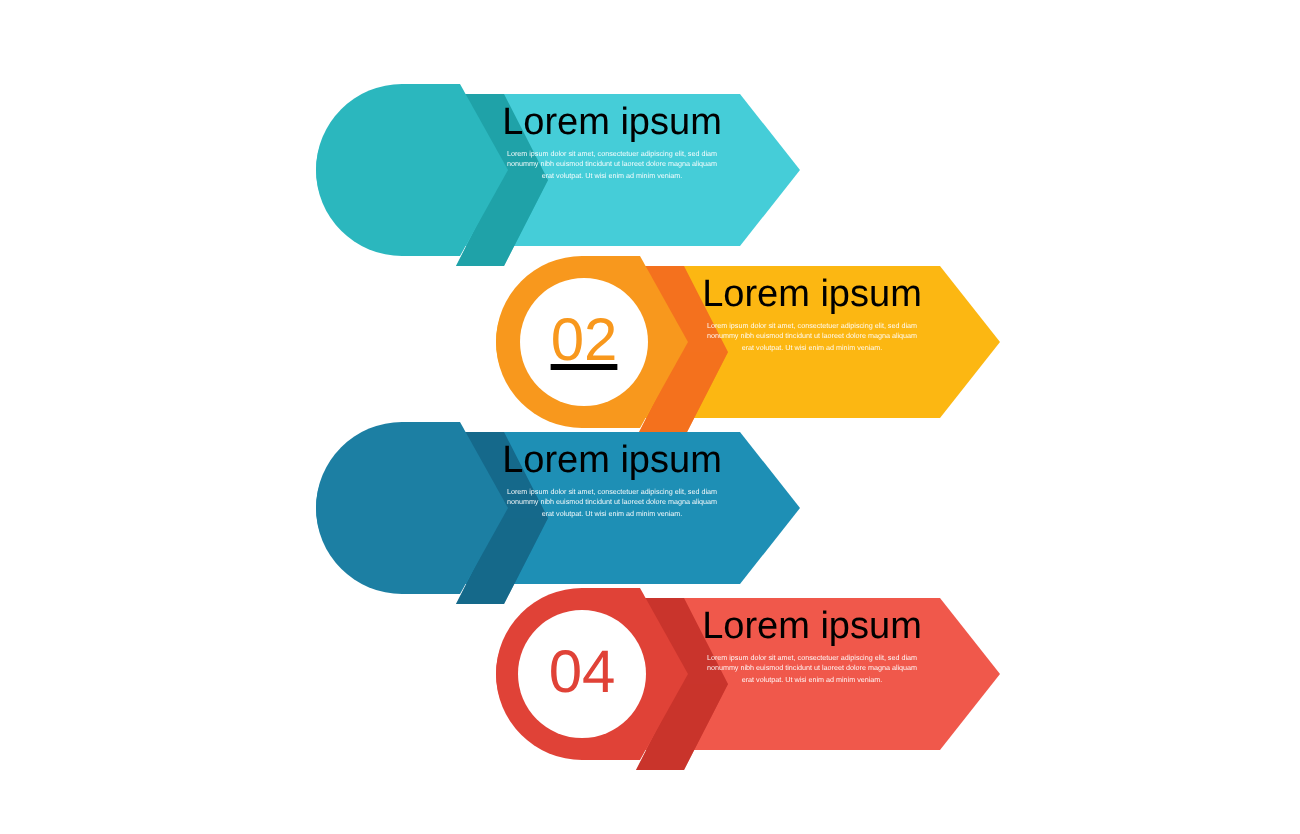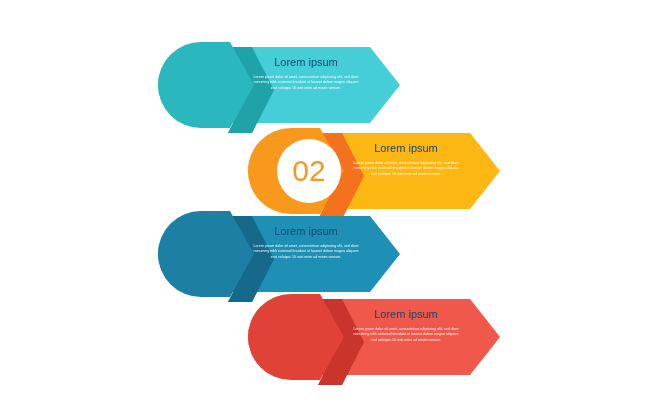--- a/index.html
+++ b/index.html
@@ -37,21 +37,21 @@
     display:flex;align-items:center;justify-content:center;
   }
   .num{
     font-size:30px;font-weight:400;letter-spacing:0px;
     line-height:1;user-select:none;
   }
 
   
   .txt{position:absolute;top:12px;width:112px;text-align:center;}
   .head{
-    color:#0c4a6e;font-size:11px;font-weight:400;
+    color:#000000;font-size:19px;font-weight:400;
     line-height:16px;white-space:nowrap;
   }
   .body{
     color:#ffffff;font-size:3.6px;line-height:5.4px;
     margin-top:5px;opacity:.95;
   }
 </style>
 </head>
 <body>
 
@@ -92,21 +92,21 @@
         <svg width="46" height="86" viewBox="0 0 46 86">
           <polygon points="0,0 24,0 46,43 24,86 0,86 22,43" fill="#F4711E"></polygon>
           <polygon points="22,43 46,43 24,86 0,86" fill="#F4711E" opacity=".55"></polygon>
         </svg>
       </div>
       <div class="hex" style="left: 0px;">
         <svg width="96" height="86" viewBox="0 0 96 86">
           <path d="M43,0 H72 L96,43 L72,86 H43 A43,43 0 0 1 43,0 Z" fill="#F8981D"></path>
         </svg>
       </div>
-      <div class="disc" style="left: 29px;">
+      <div class="disc" style="left: 12px; text-decoration: underline;">
         <div class="num" style="color: rgb(248, 152, 29);">02</div>
       </div>
       <div class="txt" style="left: 102px;">
         <div class="head">Lorem ipsum</div>
         <div class="body">Lorem ipsum dolor sit amet, consectetuer adipiscing elit, sed diam nonummy nibh euismod tincidunt ut laoreet dolore magna aliquam erat volutpat. Ut wisi enim ad minim veniam.</div>
       </div>
     </div>
     <div class="row" style="left: 158px; top: 211px; width: 242px;">
       <div class="banner" style="width: 212px; background: rgb(30, 143, 181);">
         <div class="tip">
@@ -143,18 +143,21 @@
         <svg width="46" height="86" viewBox="0 0 46 86">
           <polygon points="0,0 24,0 46,43 24,86 0,86 22,43" fill="#C9342C"></polygon>
           <polygon points="22,43 46,43 24,86 0,86" fill="#C9342C" opacity=".55"></polygon>
         </svg>
       </div>
       <div class="hex" style="left: 0px;">
         <svg width="96" height="86" viewBox="0 0 96 86">
           <path d="M43,0 H72 L96,43 L72,86 H43 A43,43 0 0 1 43,0 Z" fill="#E04237"></path>
         </svg>
       </div>
+      <div class="disc" style="left: 11px;">
+        <div class="num" style="color: rgb(224, 66, 55);">04</div>
+      </div>
       <div class="txt" style="left: 102px;">
         <div class="head">Lorem ipsum</div>
         <div class="body">Lorem ipsum dolor sit amet, consectetuer adipiscing elit, sed diam nonummy nibh euismod tincidunt ut laoreet dolore magna aliquam erat volutpat. Ut wisi enim ad minim veniam.</div>
       </div>
     </div>
   </div>
 
 </body></html>

